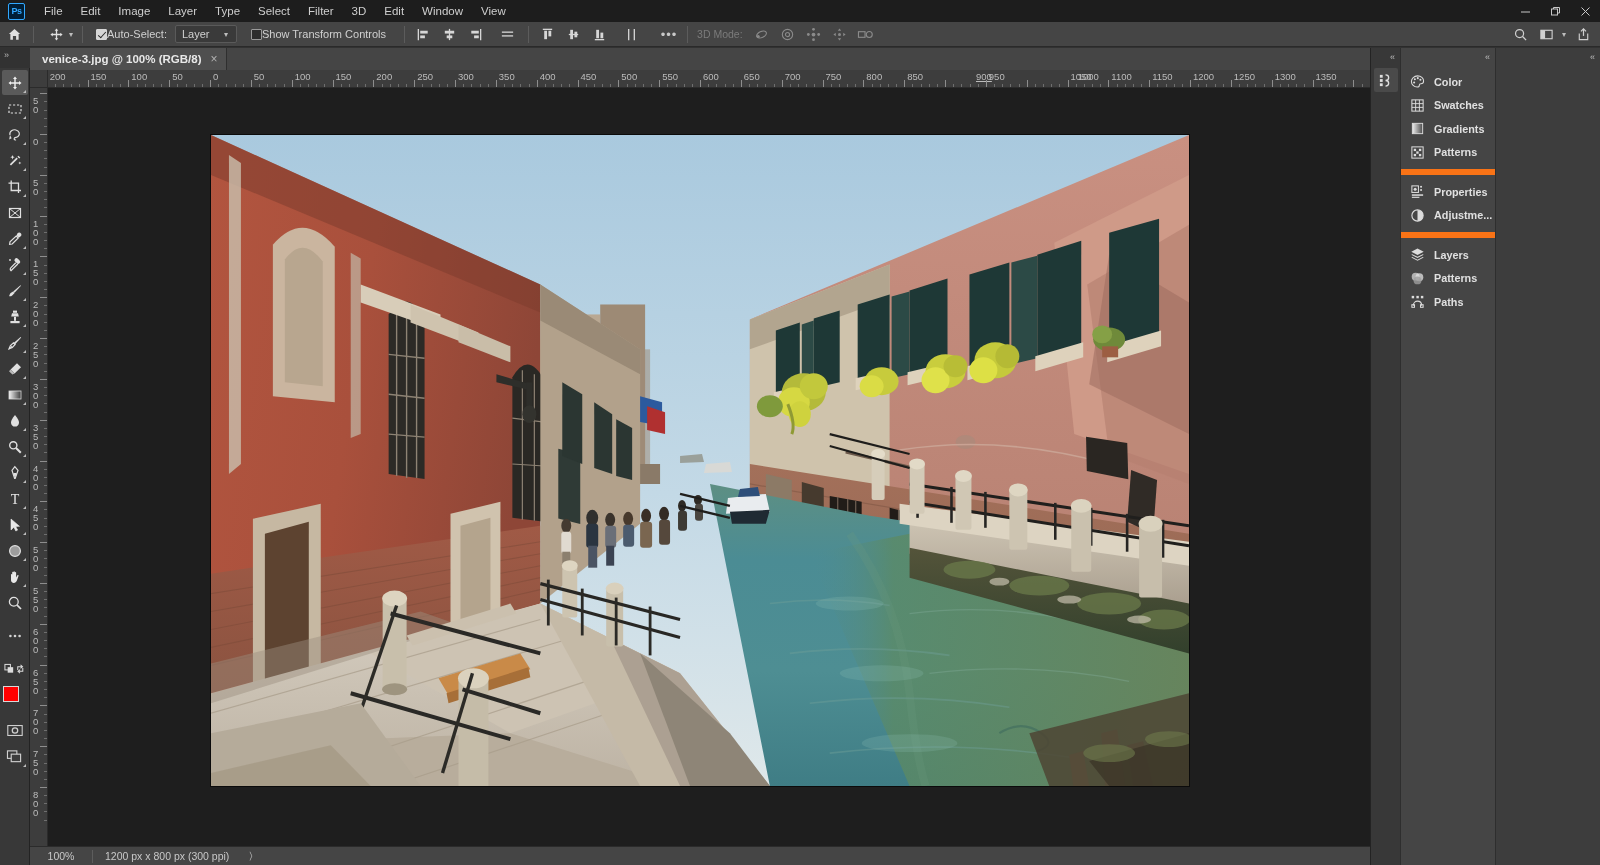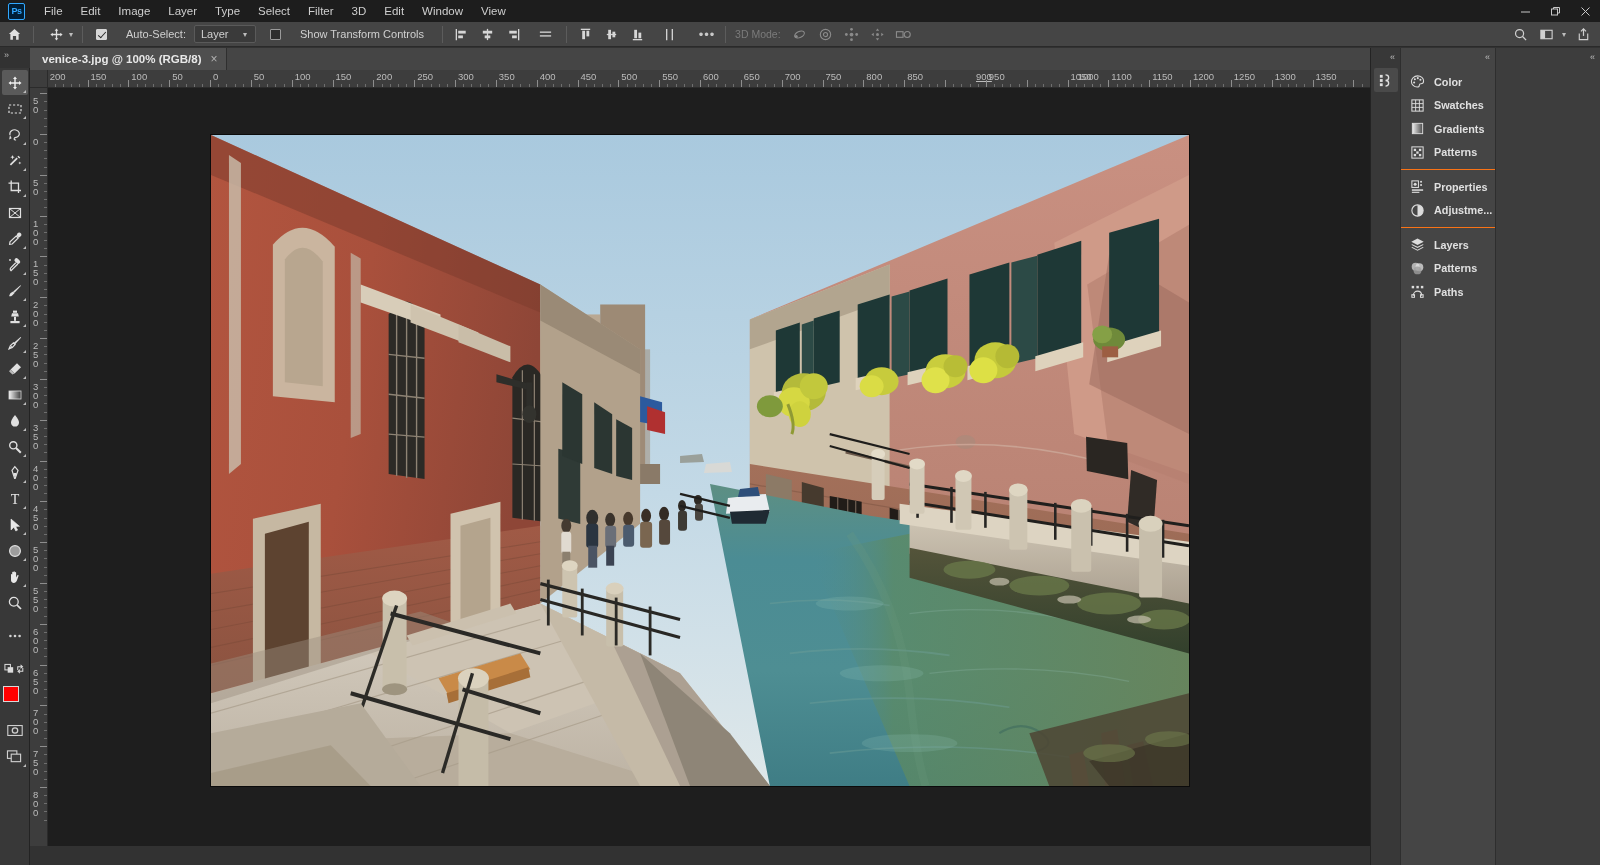--- a/index.html
+++ b/index.html
@@ -45,21 +45,21 @@
   .ob-tool {
     display: flex; align-items: center; margin-left: 6px; position: relative;
   }
   .ob-icon-btn {
     width: 22px; height: 20px; display: flex; align-items: center; justify-content: center;
   }
   .ob-caret {
     color: #bdbdbd; font-size: 8px; margin-left: 2px; margin-right: 4px;
   }
   .ob-check {
-    display: flex; align-items: center; gap: 19px; margin-left: 8px;
+    display: flex; align-items: center; gap: 0; margin-left: 8px;
   }
   .cbx {
     width: 11px; height: 11px; border: 1px solid #9a9a9a; background: #2e2e2e;
     border-radius: 1px; display: inline-block; position: relative;
   }
   .cbx.on { background: #d6d6d6; border-color: #d6d6d6; }
   .cbx.on::after {
     content: ""; position: absolute; left: 3px; top: 0px;
     width: 3px; height: 7px; border: solid #262626;
     border-width: 0 1.6px 1.6px 0; transform: rotate(42deg);
@@ -172,21 +172,21 @@
     background: #3d3d3d; border-left: 1px solid #2e2e2e;
   }
   .collapse-arrows {
     height: 17px; display: flex; align-items: center; justify-content: flex-end;
     padding-right: 5px; color: #bdbdbd; font-size: 9px;
   }
   .panel-btn {
     height: 23.5px; display: flex; align-items: center; padding-left: 9px; gap: 9px;
   }
   .panel-lbl { color: #e0e0e0; font-size: 10.8px; font-weight: bold; white-space: nowrap; }
-  .panel-group { padding: 5px 0 5px 0; border-bottom: 1px solid #f97316; }
+  .panel-group { padding: 5px 0 5px 0; border-bottom: 6px solid #f97316; }
   .panel-group:last-child { border-bottom: none; }
   .ps-icon { width: 15px; height: 15px; flex: 0 0 15px; }
   .strip-a-icon {
     margin: 3px auto 0; width: 24px; height: 24px;
     display: flex; align-items: center; justify-content: center; background: #4a4a4a;
     border-radius: 2px;
   }
 
   
   .statusbar {
@@ -1336,20 +1336,26 @@
           <ellipse cx="672" cy="540" rx="42" ry="8"></ellipse>
           <ellipse cx="700" cy="610" rx="48" ry="9"></ellipse>
         </g>
       </svg>
     </div>
   </div>
 
   <div class="ruler-v-fill"></div>
   <div class="canvas-bottom-fill"></div>
 
+  <div class="statusbar">
+    <div class="sb-zoom">100%</div>
+    <div class="sb-sep"></div>
+    <div class="sb-info">1200 px x 800 px (300 ppi)</div>
+    <div class="sb-arrow">〉</div>
+  </div>
 
   <div class="panel-strip-a">
     <div class="collapse-arrows">«</div>
     <div class="strip-a-icon">
       <svg width="15" height="15" viewBox="0 0 16 16">
         <rect x="2" y="2" width="3" height="3" fill="#e0e0e0"></rect>
         <rect x="2" y="6.5" width="3" height="3" fill="#e0e0e0"></rect>
         <rect x="2" y="11" width="3" height="3" fill="#e0e0e0"></rect>
         <path d="M8 2 C12.5 2 12.5 8 8 8 C12.5 8 12.5 14 8 14" fill="none" stroke="#e0e0e0" stroke-width="1.4"></path>
       </svg>

